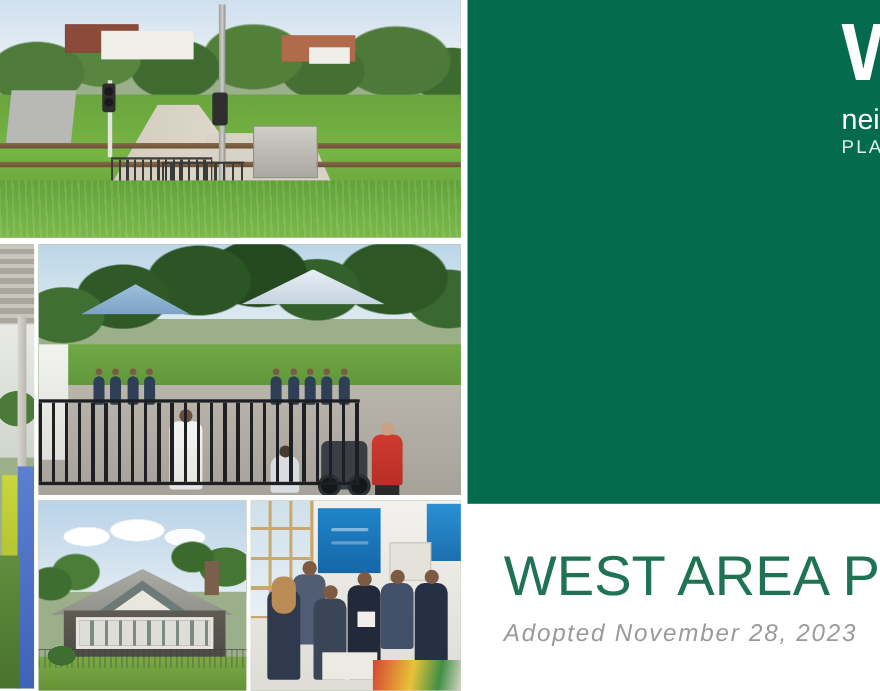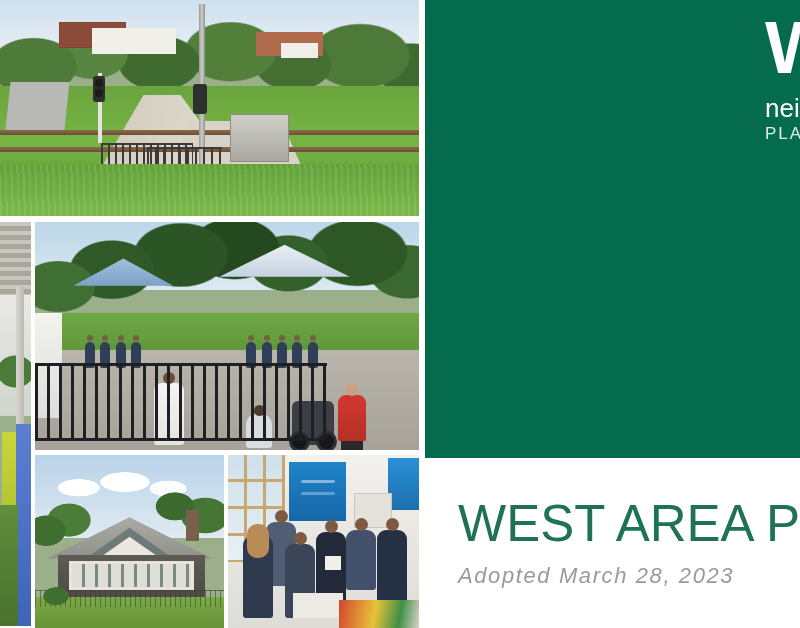--- a/index.html
+++ b/index.html
@@ -416,16 +416,16 @@
   <div class="green-panel">
     <div class="logo-block">
       <div class="logo-word">WEST</div>
       <div class="logo-sub1">neighborhood</div>
       <div class="logo-sub2">PLANNING</div>
     </div>
   </div>
 
   <div class="title-block">
     <div class="plan-title">WEST AREA PLAN</div>
-    <div class="plan-sub">Adopted March 28, 2023</div>
+    <div class="plan-sub">Adopted November 28, 2023</div>
   </div>
 
 </div>
 
 </body></html>

